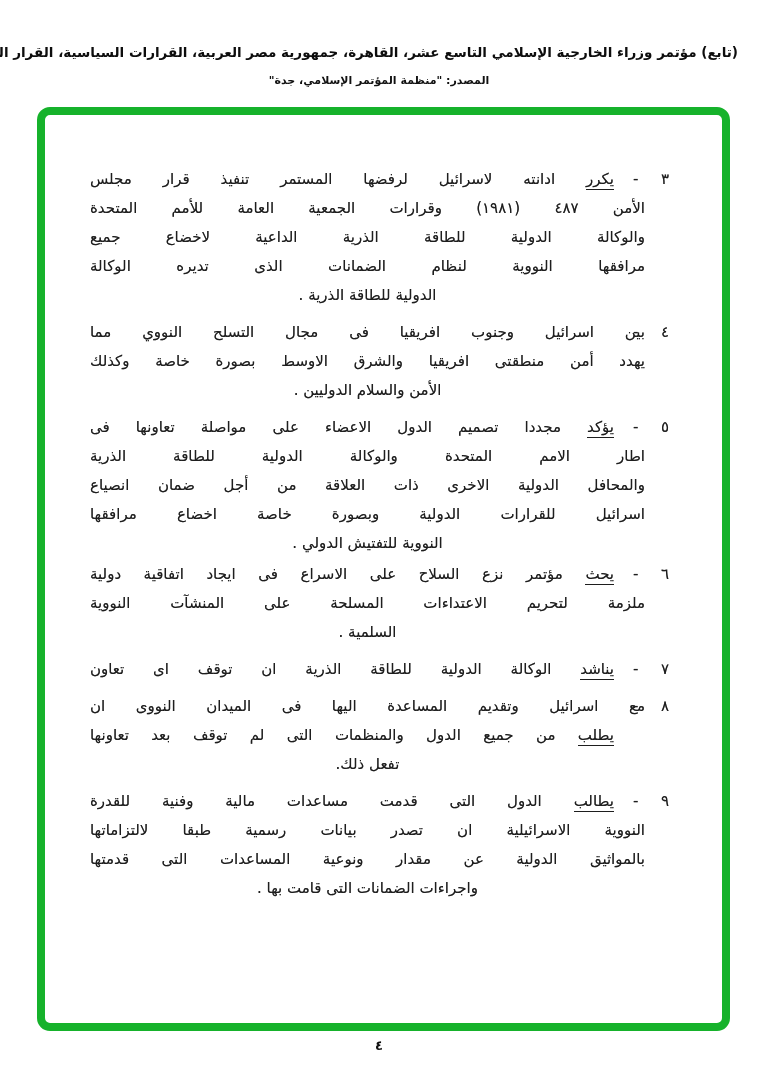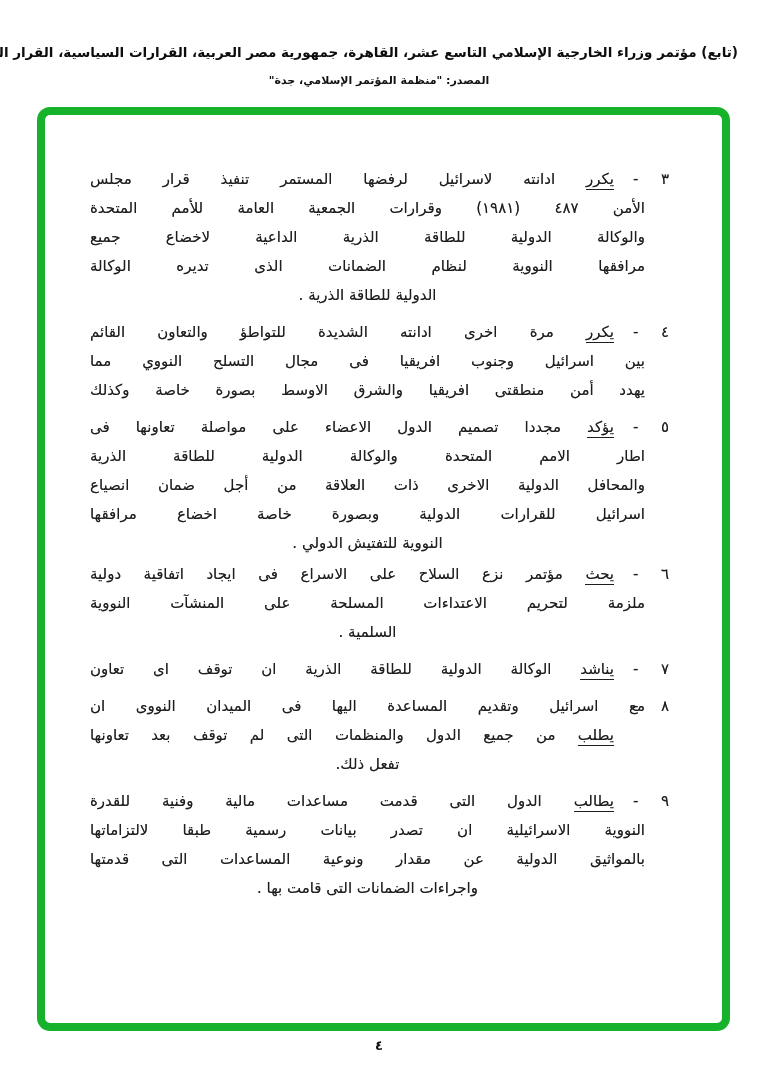--- a/index.html
+++ b/index.html
@@ -87,23 +87,23 @@
         <div class="num">٣ -</div>
         <div class="line first"><span class="lead">يكرر</span> <span>ادانته لاسرائيل لرفضها المستمر تنفيذ قرار مجلس</span></div>
         <div class="line">الأمن ٤٨٧ (١٩٨١) وقرارات الجمعية العامة للأمم المتحدة</div>
         <div class="line">والوكالة الدولية للطاقة الذرية الداعية لاخضاع جميع</div>
         <div class="line">مرافقها النووية لنظام الضمانات الذى تديره الوكالة</div>
         <div class="line last">الدولية للطاقة الذرية .</div>
       </div>
 
       <div class="para">
         <div class="num">٤ -</div>
-        <div class="line first"><span class="lead">يكرر</span> <span>مرة اخرى ادانته الشديدة للتواطؤ والتعاون القائم</span></div>
         <div class="line">بين اسرائيل وجنوب افريقيا فى مجال التسلح النووي مما</div>
         <div class="line">يهدد أمن منطقتى افريقيا والشرق الاوسط بصورة خاصة وكذلك</div>
+        <div class="line last">الأمن والسلام الدوليين .</div>
       </div>
 
       <div class="para tight">
         <div class="num">٥ -</div>
         <div class="line first"><span class="lead">يؤكد</span> <span>مجددا تصميم الدول الاعضاء على مواصلة تعاونها فى</span></div>
         <div class="line">اطار الامم المتحدة والوكالة الدولية للطاقة الذرية</div>
         <div class="line">والمحافل الدولية الاخرى ذات العلاقة من أجل ضمان انصياع</div>
         <div class="line">اسرائيل للقرارات الدولية وبصورة خاصة اخضاع مرافقها</div>
         <div class="line last">النووية للتفتيش الدولي .</div>
       </div>

